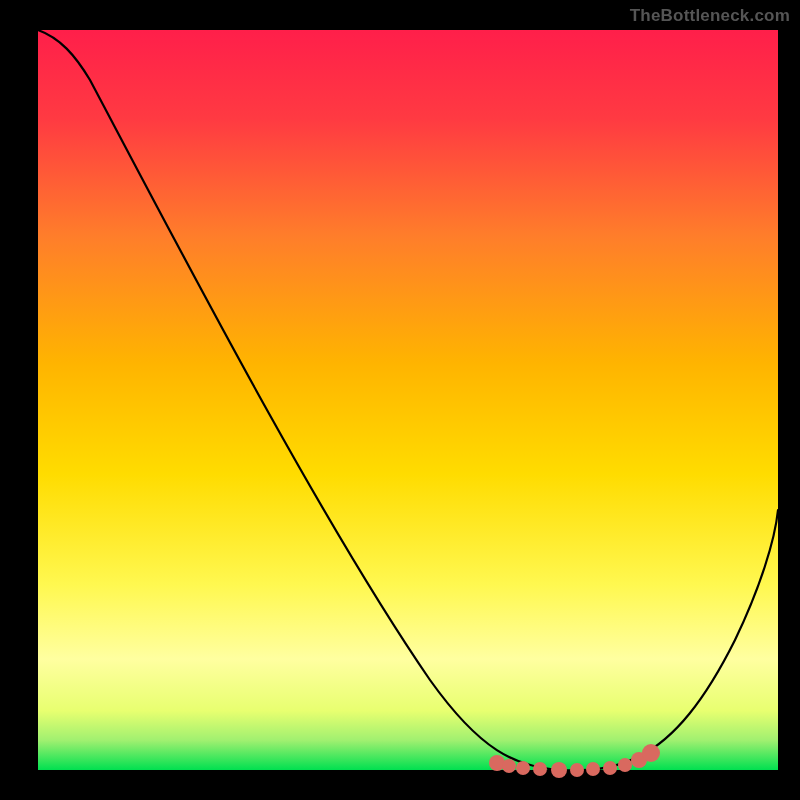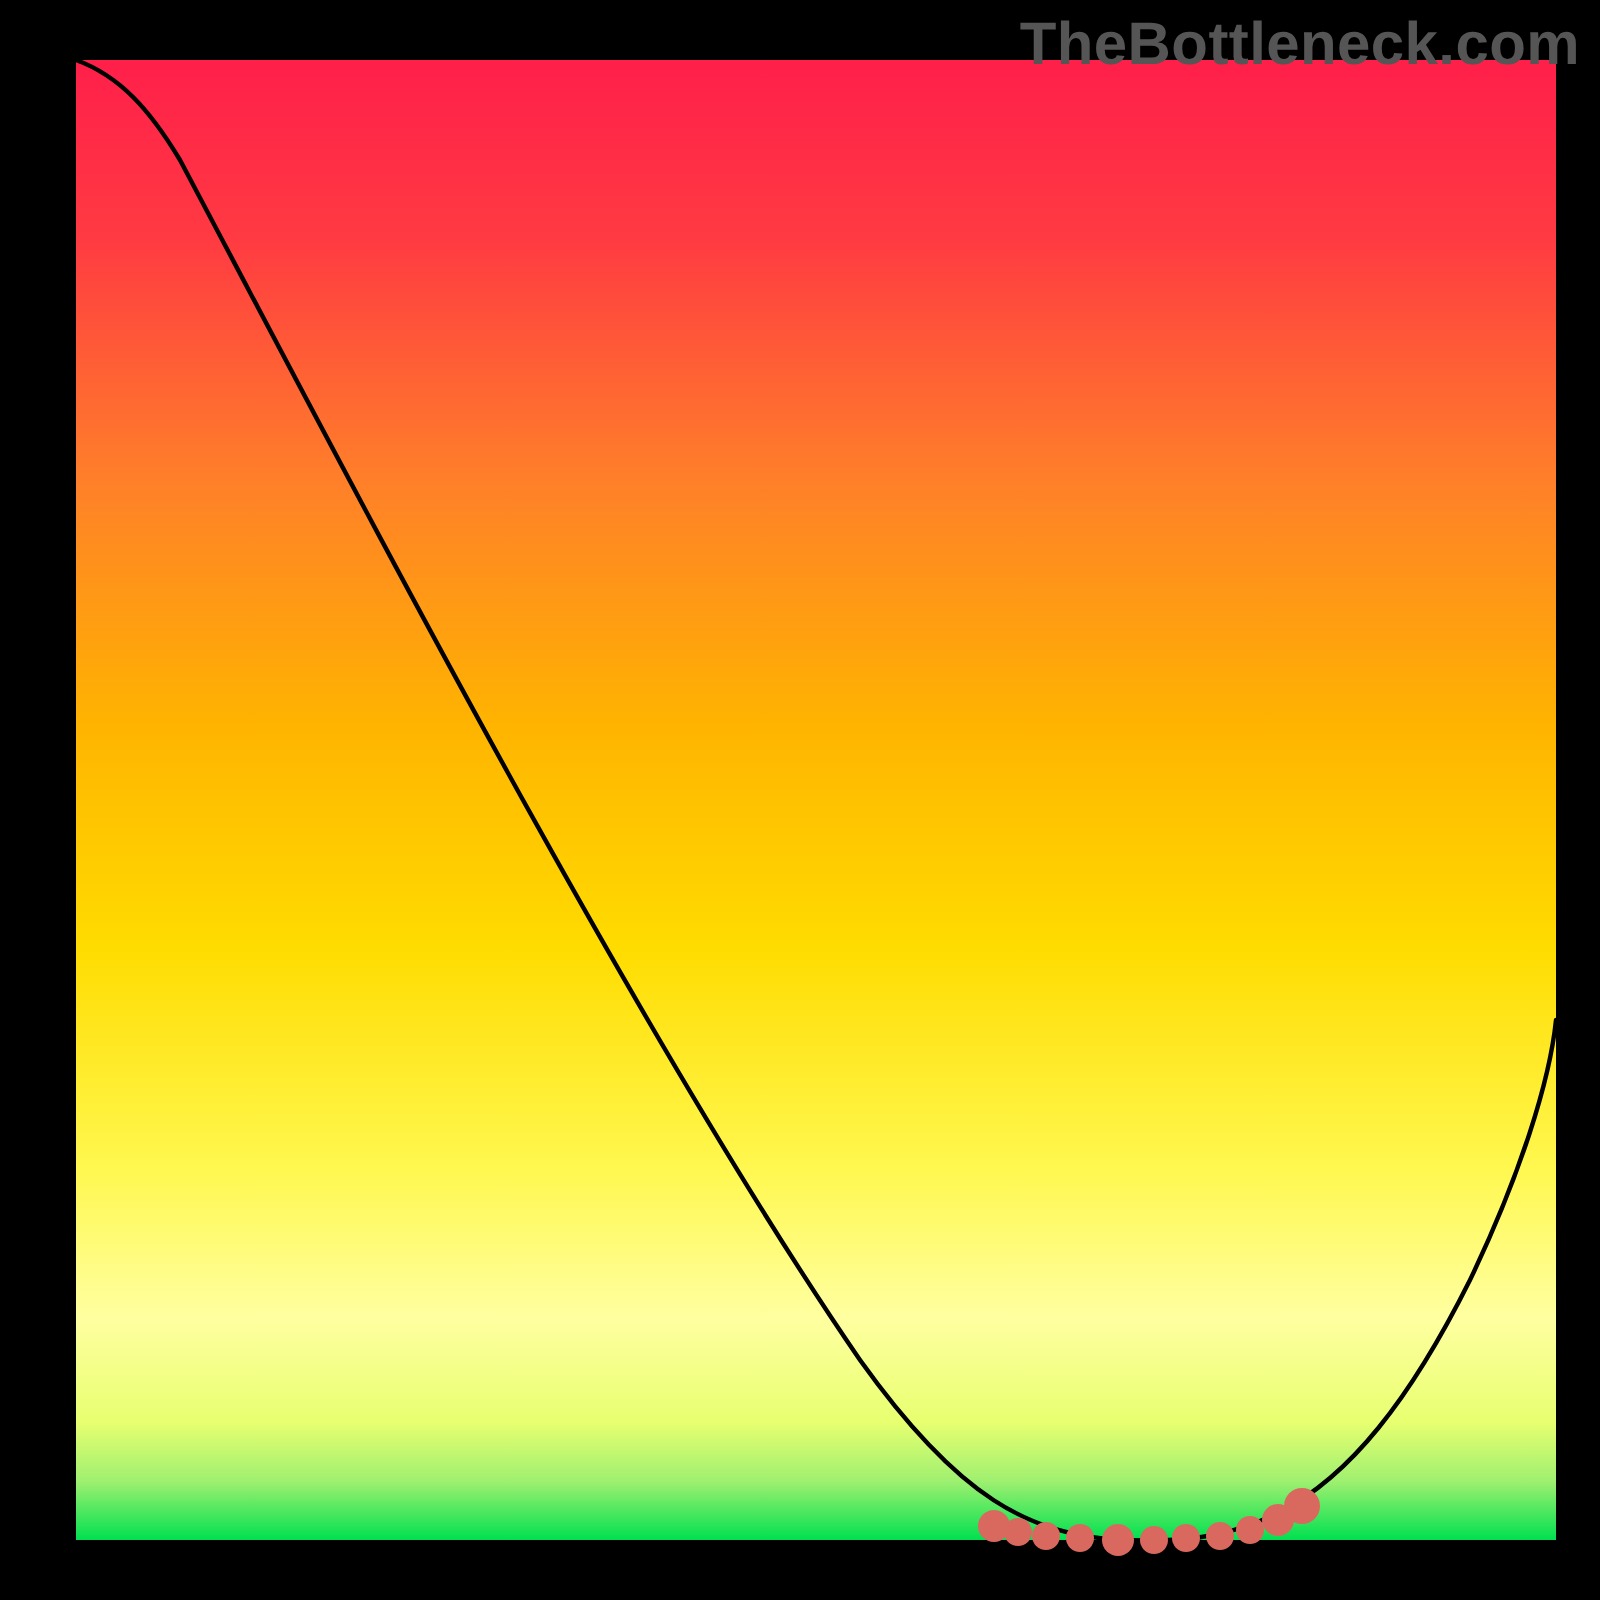--- a/index.html
+++ b/index.html
@@ -14,21 +14,21 @@
     position: relative;
     width: 800px;
     height: 800px;
     background: #000;
   }
   .watermark {
     position: absolute;
     top: 6px;
     right: 10px;
     color: #555;
-    font-size: 30px;
+    font-size: 17px;
     font-weight: 600;
     letter-spacing: 0.2px;
     z-index: 5;
   }
   svg.chart {
     position: absolute;
     top: 0;
     left: 0;
   }
   .bead {

